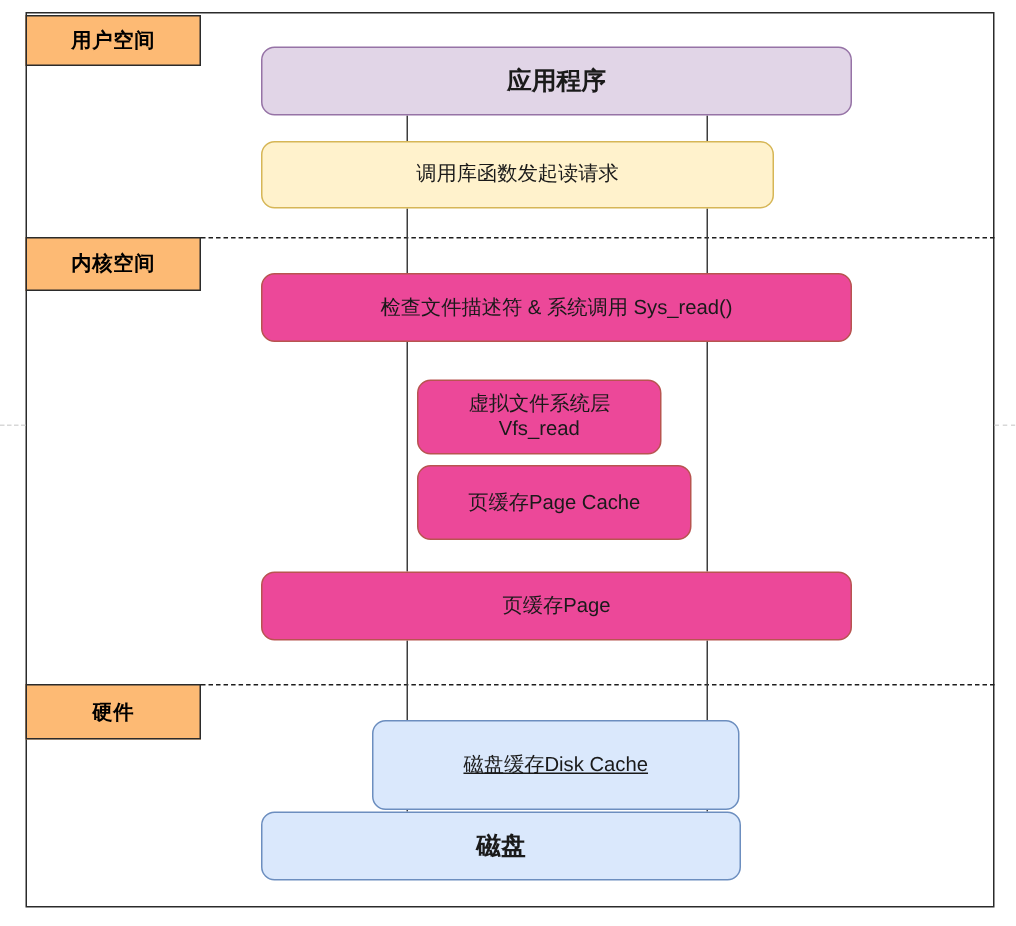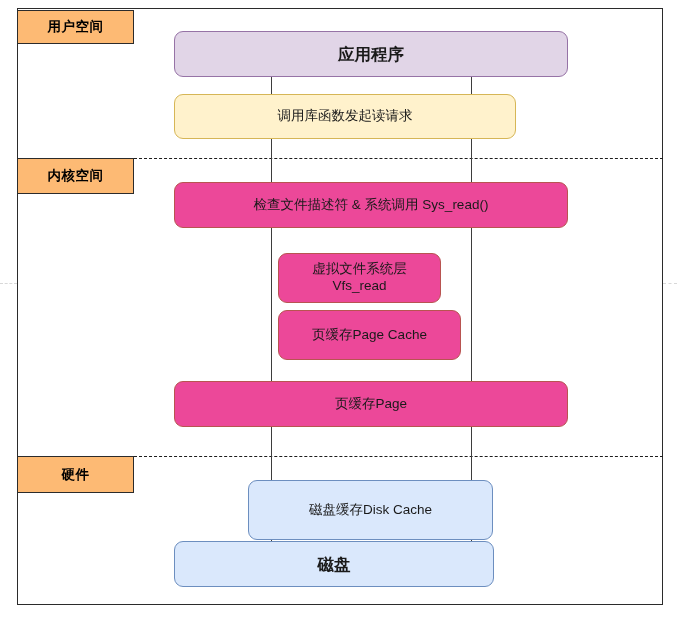--- a/index.html
+++ b/index.html
@@ -100,21 +100,21 @@
   .n-pink   { background: #ec4899; border: 1.5px solid #b85450; }
   .n-blue   { background: #dae8fc; border: 1.5px solid #6c8ebf; }
 
   
   .n-app      { left: 174px; top: 31px;  width: 394px; height: 46px; }
   .n-libcall  { left: 174px; top: 94px;  width: 342px; height: 45px; }
   .n-sysread  { left: 174px; top: 182px; width: 394px; height: 46px; }
   .n-vfs      { left: 278px; top: 253px; width: 163px; height: 50px; }
   .n-pagecache{ left: 278px; top: 310px; width: 183px; height: 50px; align-items: center; }
   .n-driver   { left: 174px; top: 381px; width: 394px; height: 46px; }
-  .n-diskcache{ left: 248px; top: 480px; width: 245px; height: 60px; }
+  .n-diskcache{ left: 248px; top: 480px; width: 245px; height: 60px; text-decoration: underline; }
   .n-disk     { left: 174px; top: 541px; width: 320px; height: 46px; }
 
   
   .c-1l { left: 271px; top: 77px;  height: 17px; }
   .c-1r { left: 471px; top: 77px;  height: 17px; }
   .c-2l { left: 271px; top: 139px; height: 43px; }
   .c-2r { left: 471px; top: 139px; height: 43px; }
   .c-3l { left: 271px; top: 228px; height: 153px; }
   .c-3r { left: 471px; top: 228px; height: 153px; }
   .c-4l { left: 271px; top: 427px; height: 53px; }

